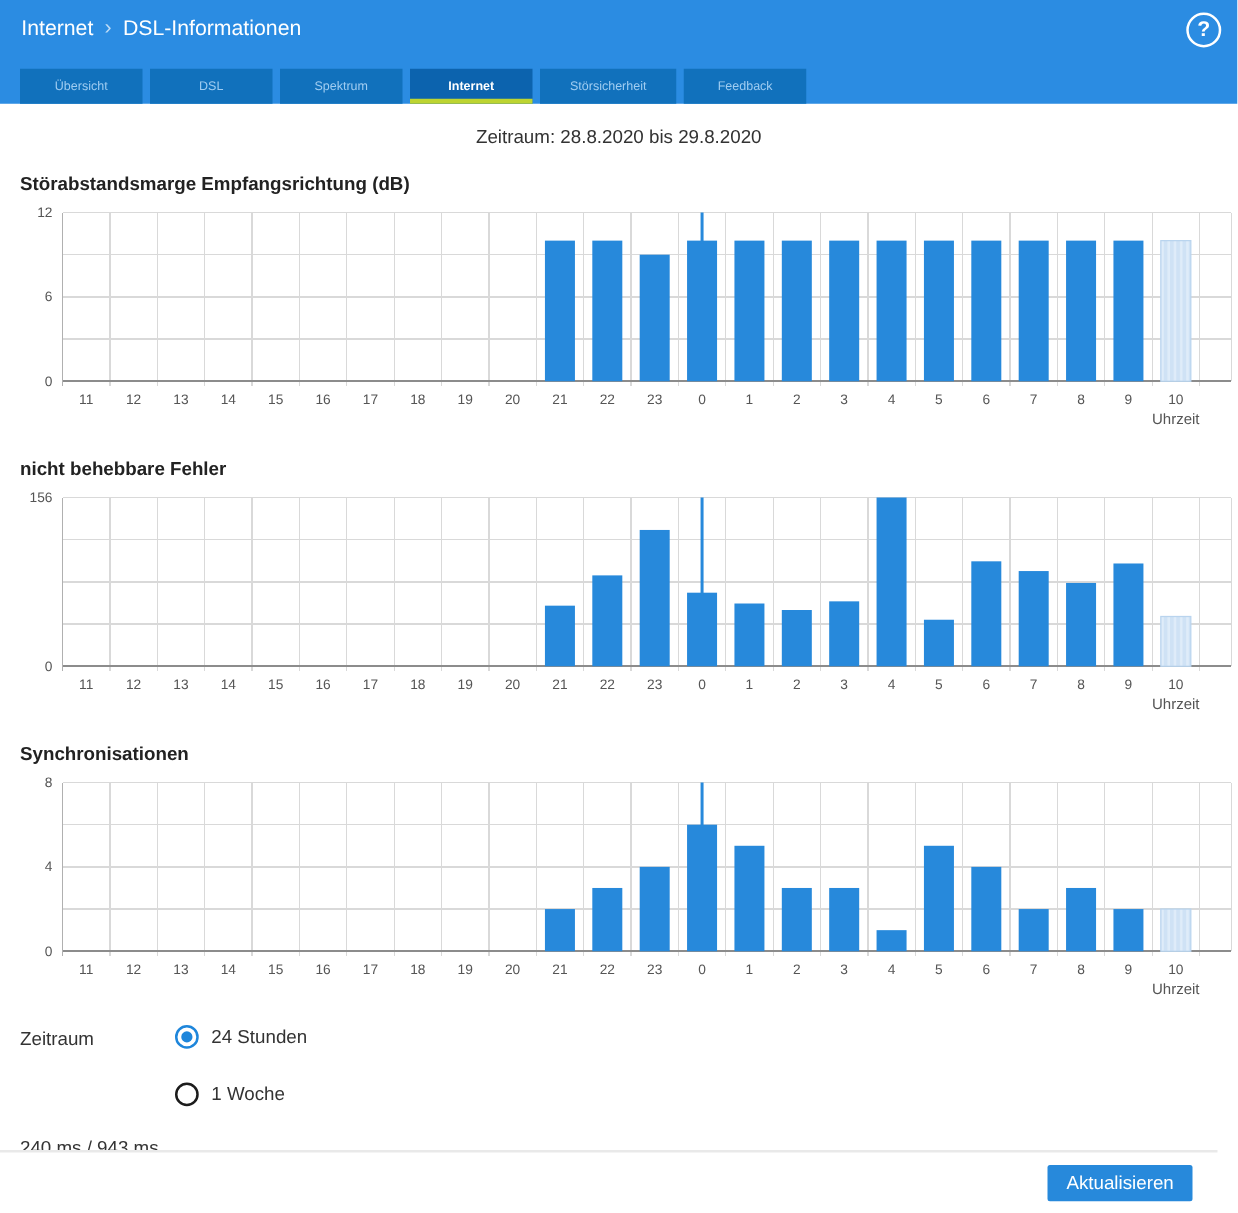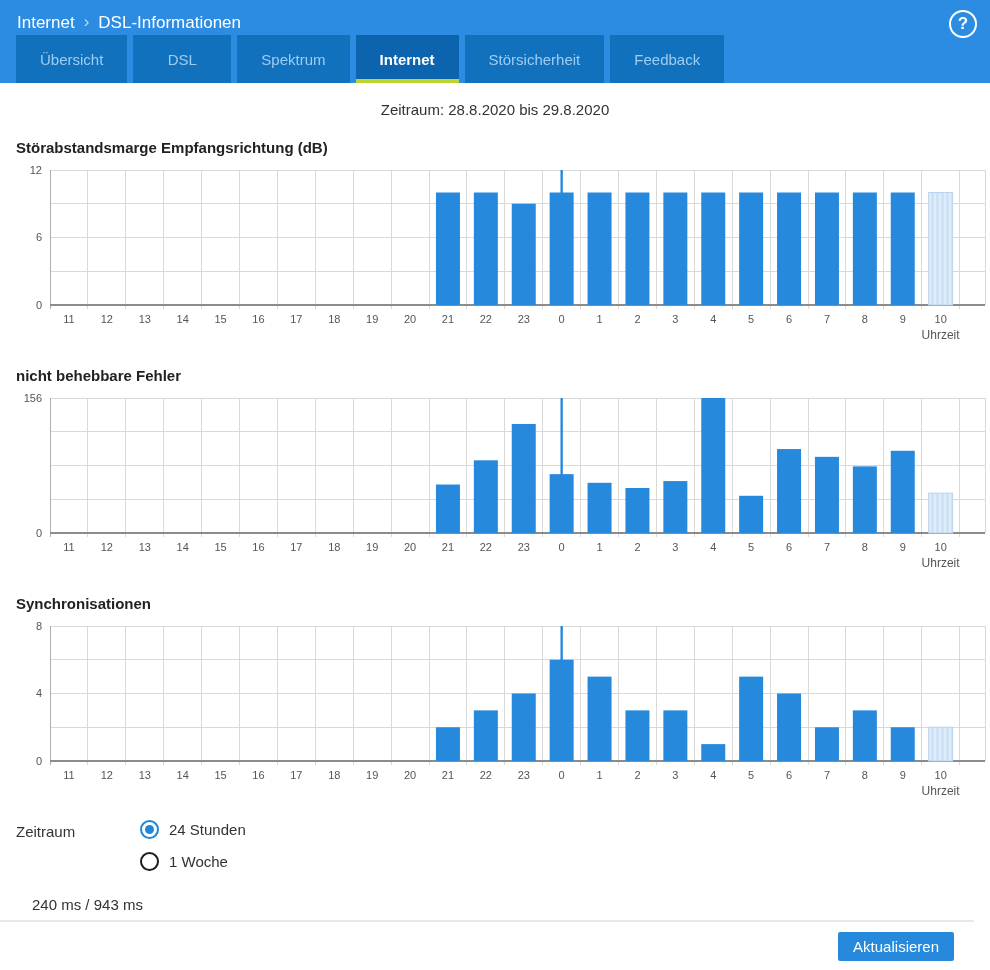--- a/index.html
+++ b/index.html
@@ -7,44 +7,44 @@
     font-family: "Liberation Sans", sans-serif; color:#333; }
 
   
   header { position:relative; height:83px; background:#2b8ce2; }
   .breadcrumb { padding:13px 0 0 17px; font-size:17px; color:#fff; display:flex; align-items:flex-end; gap:9px;}
   .crumb-sep { color:#bfdcf6; font-size:17px; transform:translateY(-1px); }
   .help-btn { position:absolute; top:10px; right:13px; width:28px; height:28px;
     border:2.5px solid #fff; border-radius:50%; color:#fff; font-size:17px; font-weight:bold;
     display:flex; align-items:center; justify-content:center; cursor:pointer; background:transparent; }
   .tabs { position:absolute; left:16px; bottom:0; display:flex; gap:6px; }
-  .tab { height:48px; min-width:98px; padding:0 24px; background:#1171bc; color:#9fccf1;
-    font-size:15px; display:flex; align-items:center; justify-content:center; cursor:pointer; }
+  .tab { height:28px; min-width:98px; padding:0 24px; background:#1171bc; color:#9fccf1;
+    font-size:10px; display:flex; align-items:center; justify-content:center; cursor:pointer; }
   .tab.active { background:#0c63ae; color:#fff; font-weight:bold;
     box-shadow: inset 0 -4px 0 0 #bdd431; }
 
   
   .period-line { margin-top:18px; text-align:center; font-size:15px; color:#333; }
   .charts { padding-left:16px; }
   .chart-block h3 { font-size:15px; font-weight:bold; color:#222; margin:21px 0 6px 0; }
   svg.chart { display:block; width:974px; height:184px; font-family:inherit; }
 
   
   .form-row { display:flex; padding-left:16px; margin-top:18px; }
   .form-label { width:124px; font-size:15px; padding-top:3px; }
-  .radio-group { display:flex; flex-direction:column; gap:13px; }
+  .radio-group { display:flex; flex-direction:column; gap:27px; }
   .radio-row { display:flex; align-items:center; gap:10px; cursor:pointer; }
   .radio-circle { width:19px; height:19px; border-radius:50%; border:2px solid #1c1c1c;
     display:flex; align-items:center; justify-content:center; background:#fff; }
   .radio-row.selected .radio-circle { border-color:#1e86db; }
   .radio-dot { width:9px; height:9px; border-radius:50%; background:transparent; }
   .radio-row.selected .radio-dot { background:#1e86db; }
   .radio-label { font-size:15px; color:#333; }
 
-  .latency { padding-left:32px; margin-top:25px; font-size:15px; color:#333; }
+  .latency { padding-left:16px; margin-top:25px; font-size:15px; color:#333; }
 
   footer { position:absolute; left:0; right:16px; bottom:0; height:50px;
     border-top:2px solid #e9e9e9; background:#fff; }
   .refresh-btn { position:absolute; right:20px; top:10px; background:#2789db; color:#fff;
     border:none; font-size:15px; font-family:inherit; padding:6px 15px; border-radius:2px; cursor:pointer; }
   .page-wrap { position:relative; height:970px; }
 </style>
 </head>
 <body>
 

